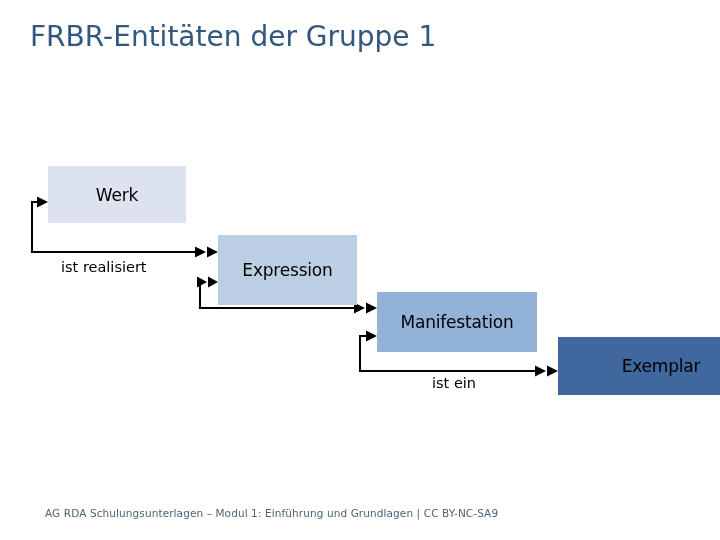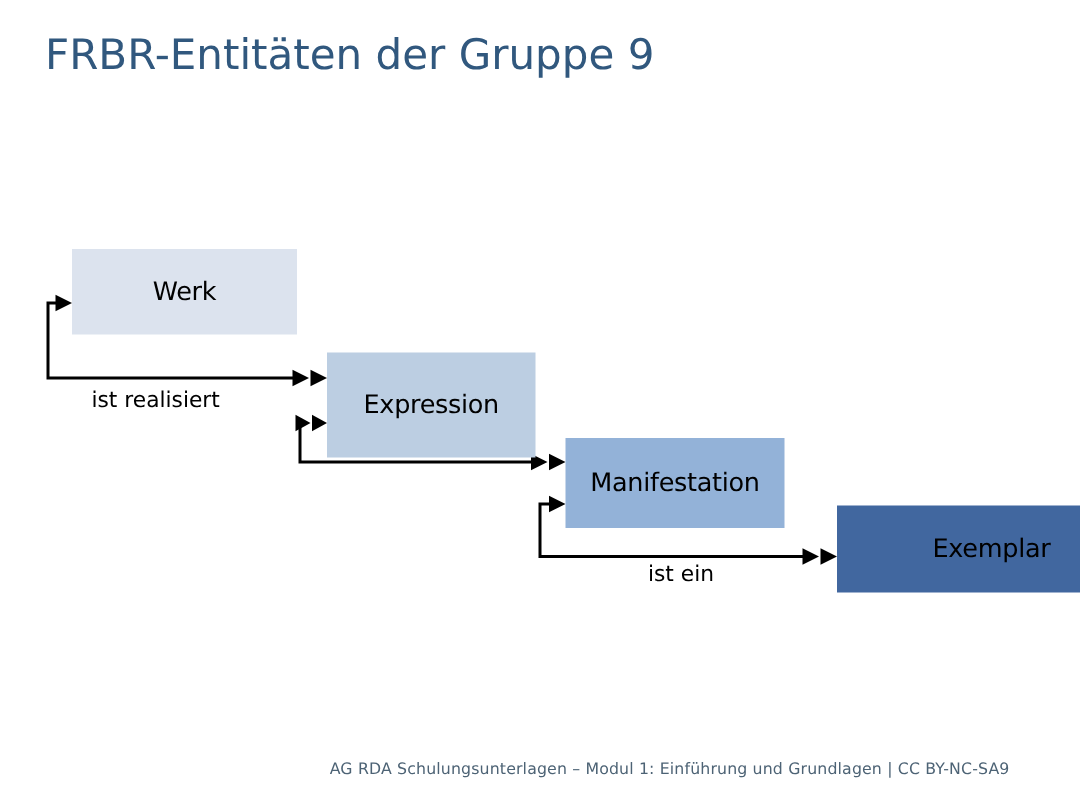--- a/index.html
+++ b/index.html
@@ -30,52 +30,52 @@
   .entity {
     position: absolute;
     display: flex;
     align-items: center;
     justify-content: center;
     color: #000000;
     font-size: 17px;
     letter-spacing: -0.2px;
     white-space: nowrap;
   }
-  .entity-werk          { left: 48px;  top: 166px; width: 150px; height: 57px; background: #dce3ee; }
+  .entity-werk          { left: 48px;  top: 166px; width: 138px; height: 57px; background: #dce3ee; }
   .entity-expression    { left: 218px; top: 235px; width: 139px; height: 70px; background: #bccee2; }
-  .entity-manifestation { left: 377px; top: 292px; width: 146px; height: 60px; background: #93b2d8; }
+  .entity-manifestation { left: 377px; top: 292px; width: 160px; height: 60px; background: #93b2d8; }
   .entity-exemplar      { left: 558px; top: 337px; width: 134px; height: 58px; background: #41679f; padding-left: 36px; }
   .relation-label {
     position: absolute;
     color: #000000;
     font-size: 14.5px;
     white-space: nowrap;
   }
   .label-realisiert { left: 61px;  top: 259px; text-align: center; }
   .label-verkoerpert{ left: 228px; top: 313px; }
   .label-ist-ein    { left: 432px; top: 375px; }
   .footer {
     position: absolute;
     left: 45px;
     right: 40px;
     top: 507px;
     display: flex;
-    justify-content: flex-end;
+    justify-content: flex-start;
     font-size: 10.5px;
     color: #4d6375;
     letter-spacing: 0.1px;
   }
   .footer .page-number { padding-right: 7px; }
 </style>
 </head>
 <body>
 
 <div class="slide">
 
-  <div class="title">FRBR-Entitäten der Gruppe 9</div>
+  <div class="title">FRBR-Entitäten der Gruppe 1</div>
 
   <svg class="connector-layer" viewBox="0 0 720 540" width="720" height="540" xmlns="http://www.w3.org/2000/svg">
 
     <g stroke="#000000" fill="#000000">
       <path d="M40,202 L32,202 L32,252 L198,252" fill="none" stroke-width="2"></path>
       <polygon points="48,202 37,196.5 37,207.5" stroke="none"></polygon>
       <polygon points="206,252 195,246.5 195,257.5" stroke="none"></polygon>
       <polygon points="218,252 207,246.5 207,257.5" stroke="none"></polygon>
     </g>
 

